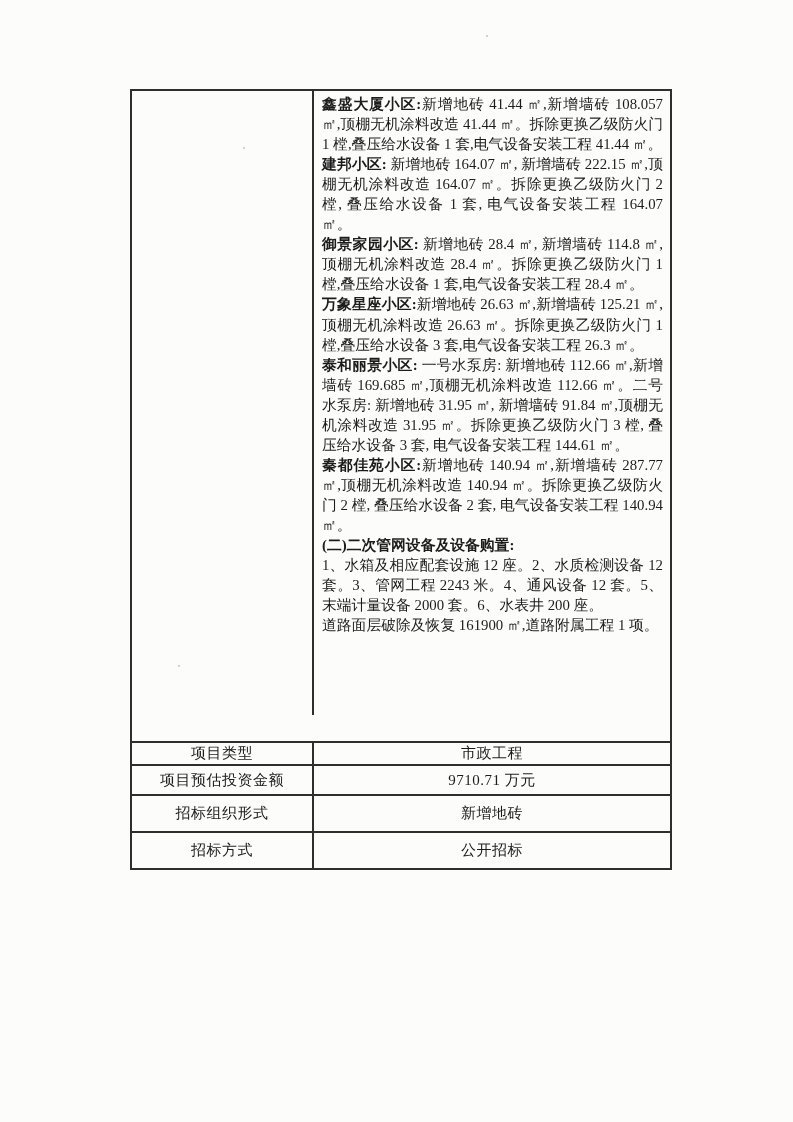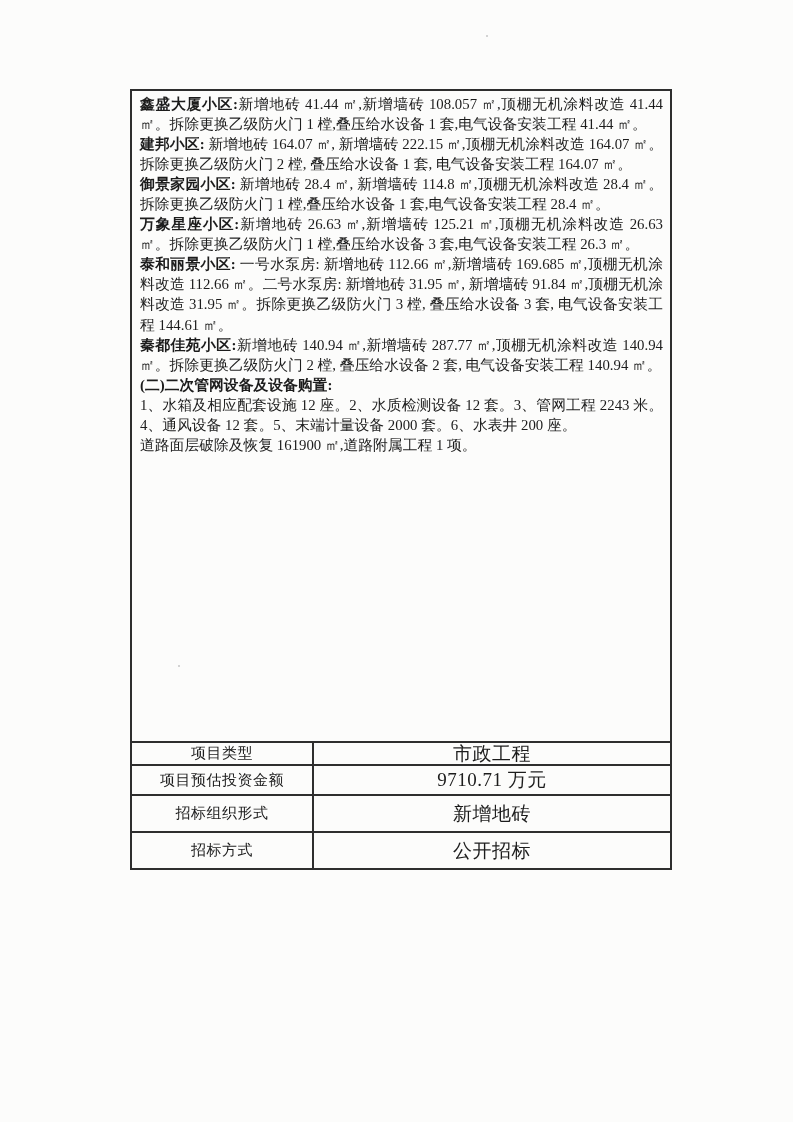--- a/index.html
+++ b/index.html
@@ -38,24 +38,24 @@
     flex:1;
     padding:3px 7px 3px 8px;
     font-size:14.8px;
     line-height:20.05px;
     text-align:justify;
     overflow:hidden;
   }
   .tcell-value{
     flex:1;
     display:flex;align-items:center;justify-content:center;
-    font-size:19px;
+    font-size:15px;
     letter-spacing:0.5px;
   }
-  .trow-main{height:624px;flex-direction:column;}
+  .trow-main{height:624px;}
   .trow-r1{height:21px;margin-top:26px;}
   .trow-r2{height:28px;}
   .trow-r3{height:35px;}
   .trow-r4{height:35px;}
   .para{margin:0;}
   .lead{font-weight:bold;}
   
   .speck{position:absolute;background:#9a9a9a;border-radius:50%;opacity:.55;}
 </style>
 </head>

